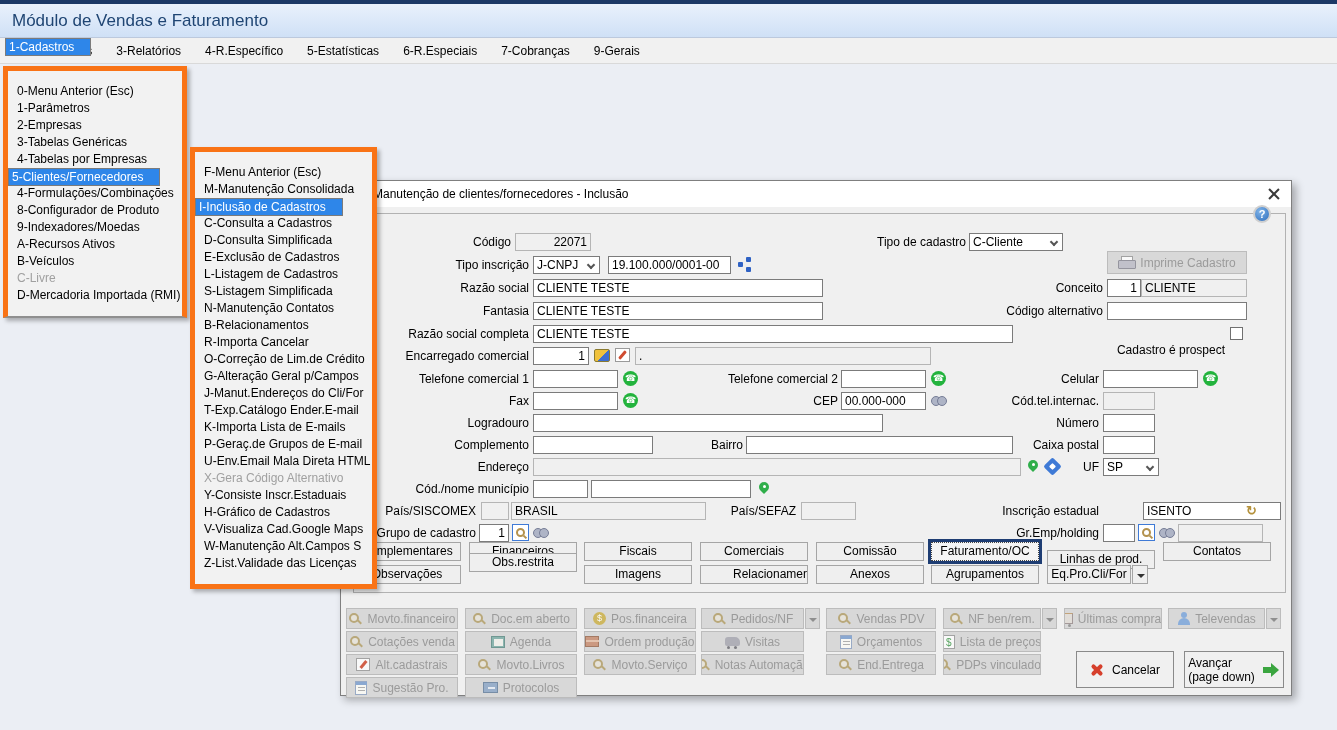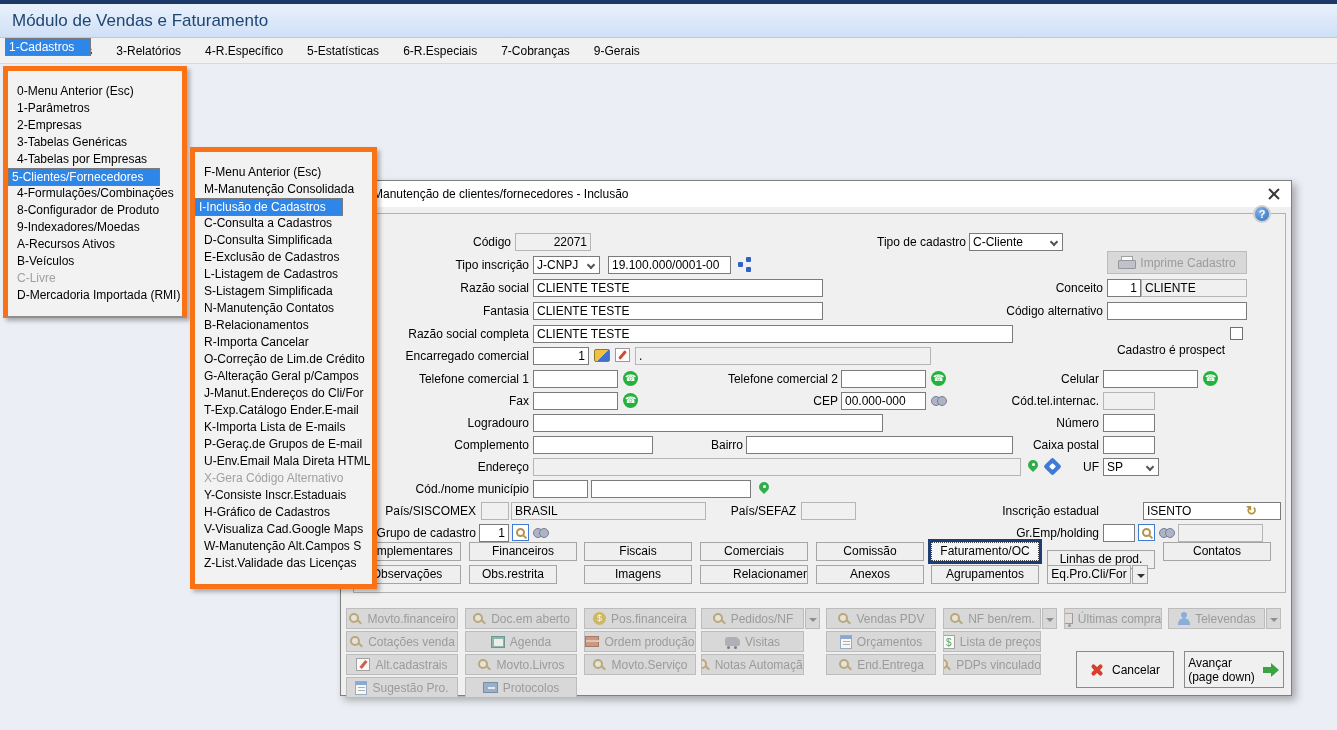--- a/index.html
+++ b/index.html
@@ -295,21 +295,21 @@
   <div id="tabs">
       <div class="tabbtn" style="left: 12px; top: 361px; width: 108px;">Complementares</div>
       <div class="tabbtn" style="left: 128px; top: 361px; width: 108px;">Financeiros</div>
       <div class="tabbtn" style="left: 243px; top: 361px; width: 108px;">Fiscais</div>
       <div class="tabbtn" style="left: 359px; top: 361px; width: 108px;">Comerciais</div>
       <div class="tabbtn" style="left: 475px; top: 361px; width: 108px;">Comissão</div>
       <div class="tabbtn active" style="left: 590px; top: 361px; width: 108px;">Faturamento/OC</div>
       <div class="tabbtn" style="left: 706px; top: 361px; width: 108px; margin-top: 8px;">Linhas de prod.</div>
       <div class="tabbtn" style="left: 822px; top: 361px; width: 108px;">Contatos</div>
       <div class="tabbtn" style="left: 12px; top: 384px; width: 108px;">Observações</div>
-      <div class="tabbtn" style="left: 128px; top: 384px; width: 88px;">Obs.restrita</div>
+      <div class="tabbtn" style="left: 128px; top: 372px; width: 108px;">Obs.restrita</div>
       <div class="tabbtn" style="left: 243px; top: 384px; width: 108px;">Imagens</div>
       <div class="tabbtn" style="left: 359px; top: 384px; width: 108px; padding-left: 32px;">Relacionamentos</div>
       <div class="tabbtn" style="left: 475px; top: 384px; width: 108px;">Anexos</div>
       <div class="tabbtn" style="left: 590px; top: 384px; width: 108px;">Agrupamentos</div>
       <div class="tabbtn" style="left: 706px; top: 384px; width: 84px;">Eq.Pro.Cli/For</div>
       <div class="eqarrow" style="left: 791px; top: 384px;"></div>
     </div>
   <div id="grid">
       <div class="gbtn" style="left: 5px; top: 427px; width: 112px;">
         <span class="gi gi-mag"></span>

